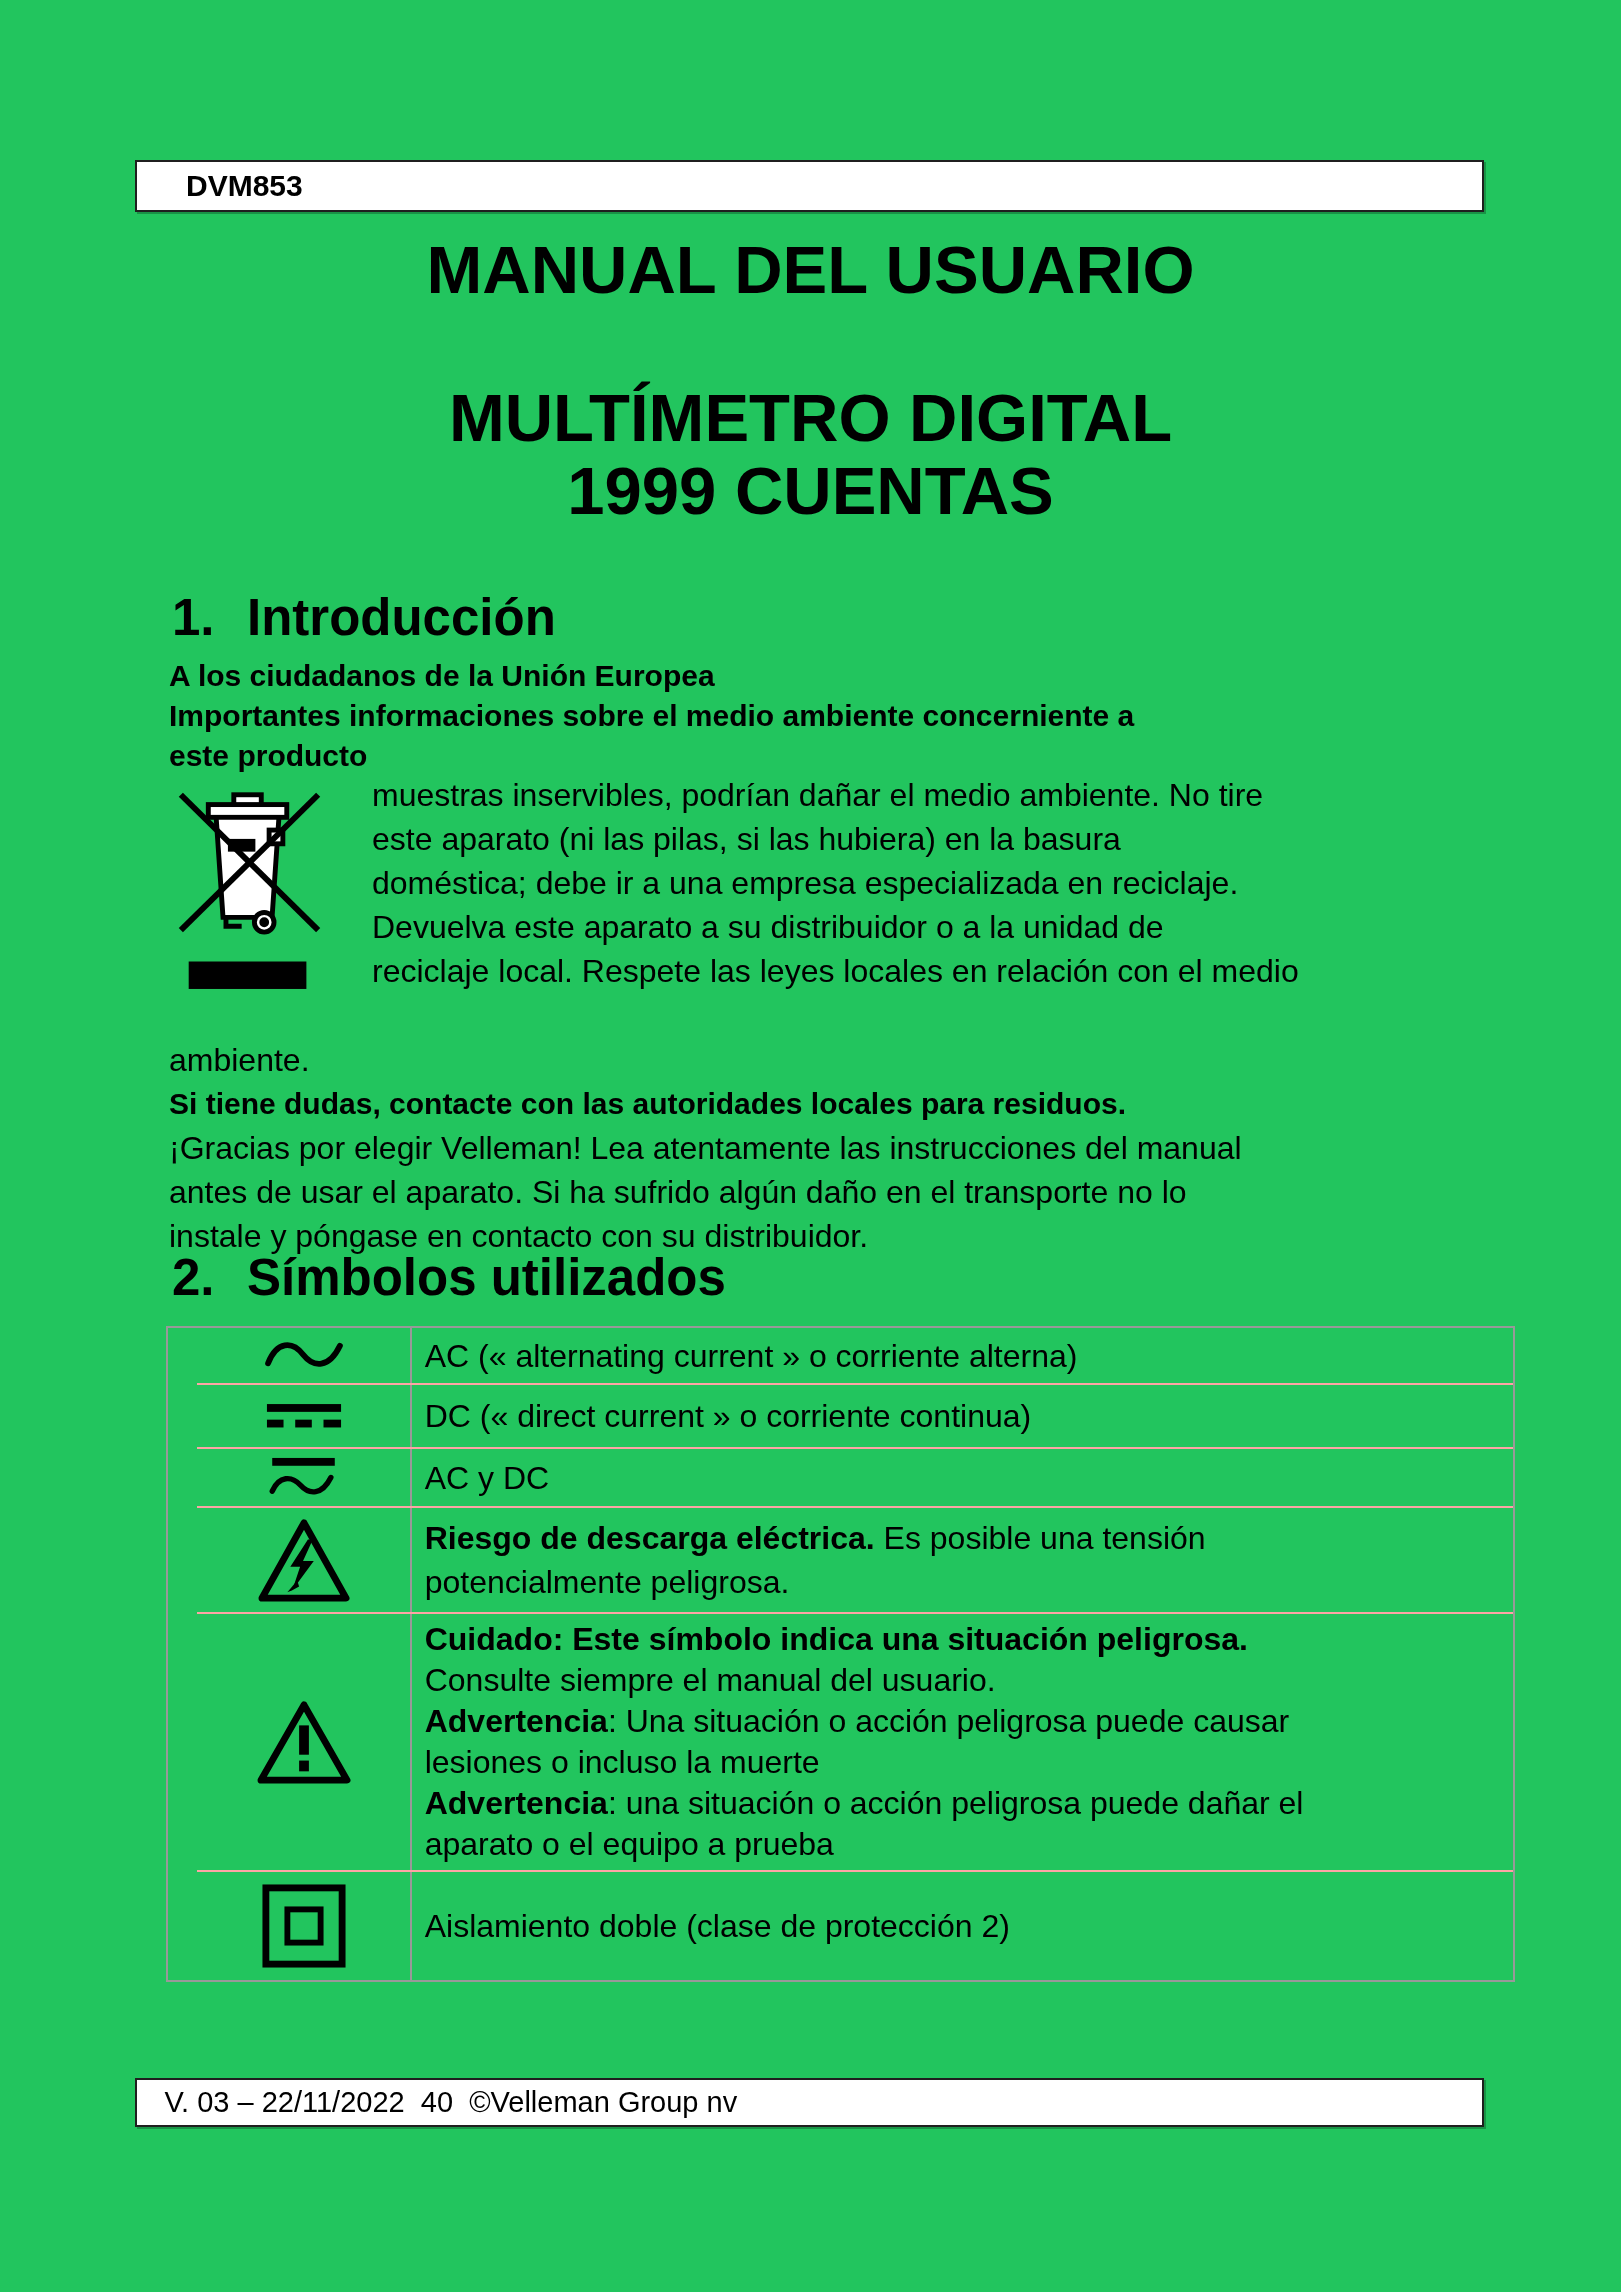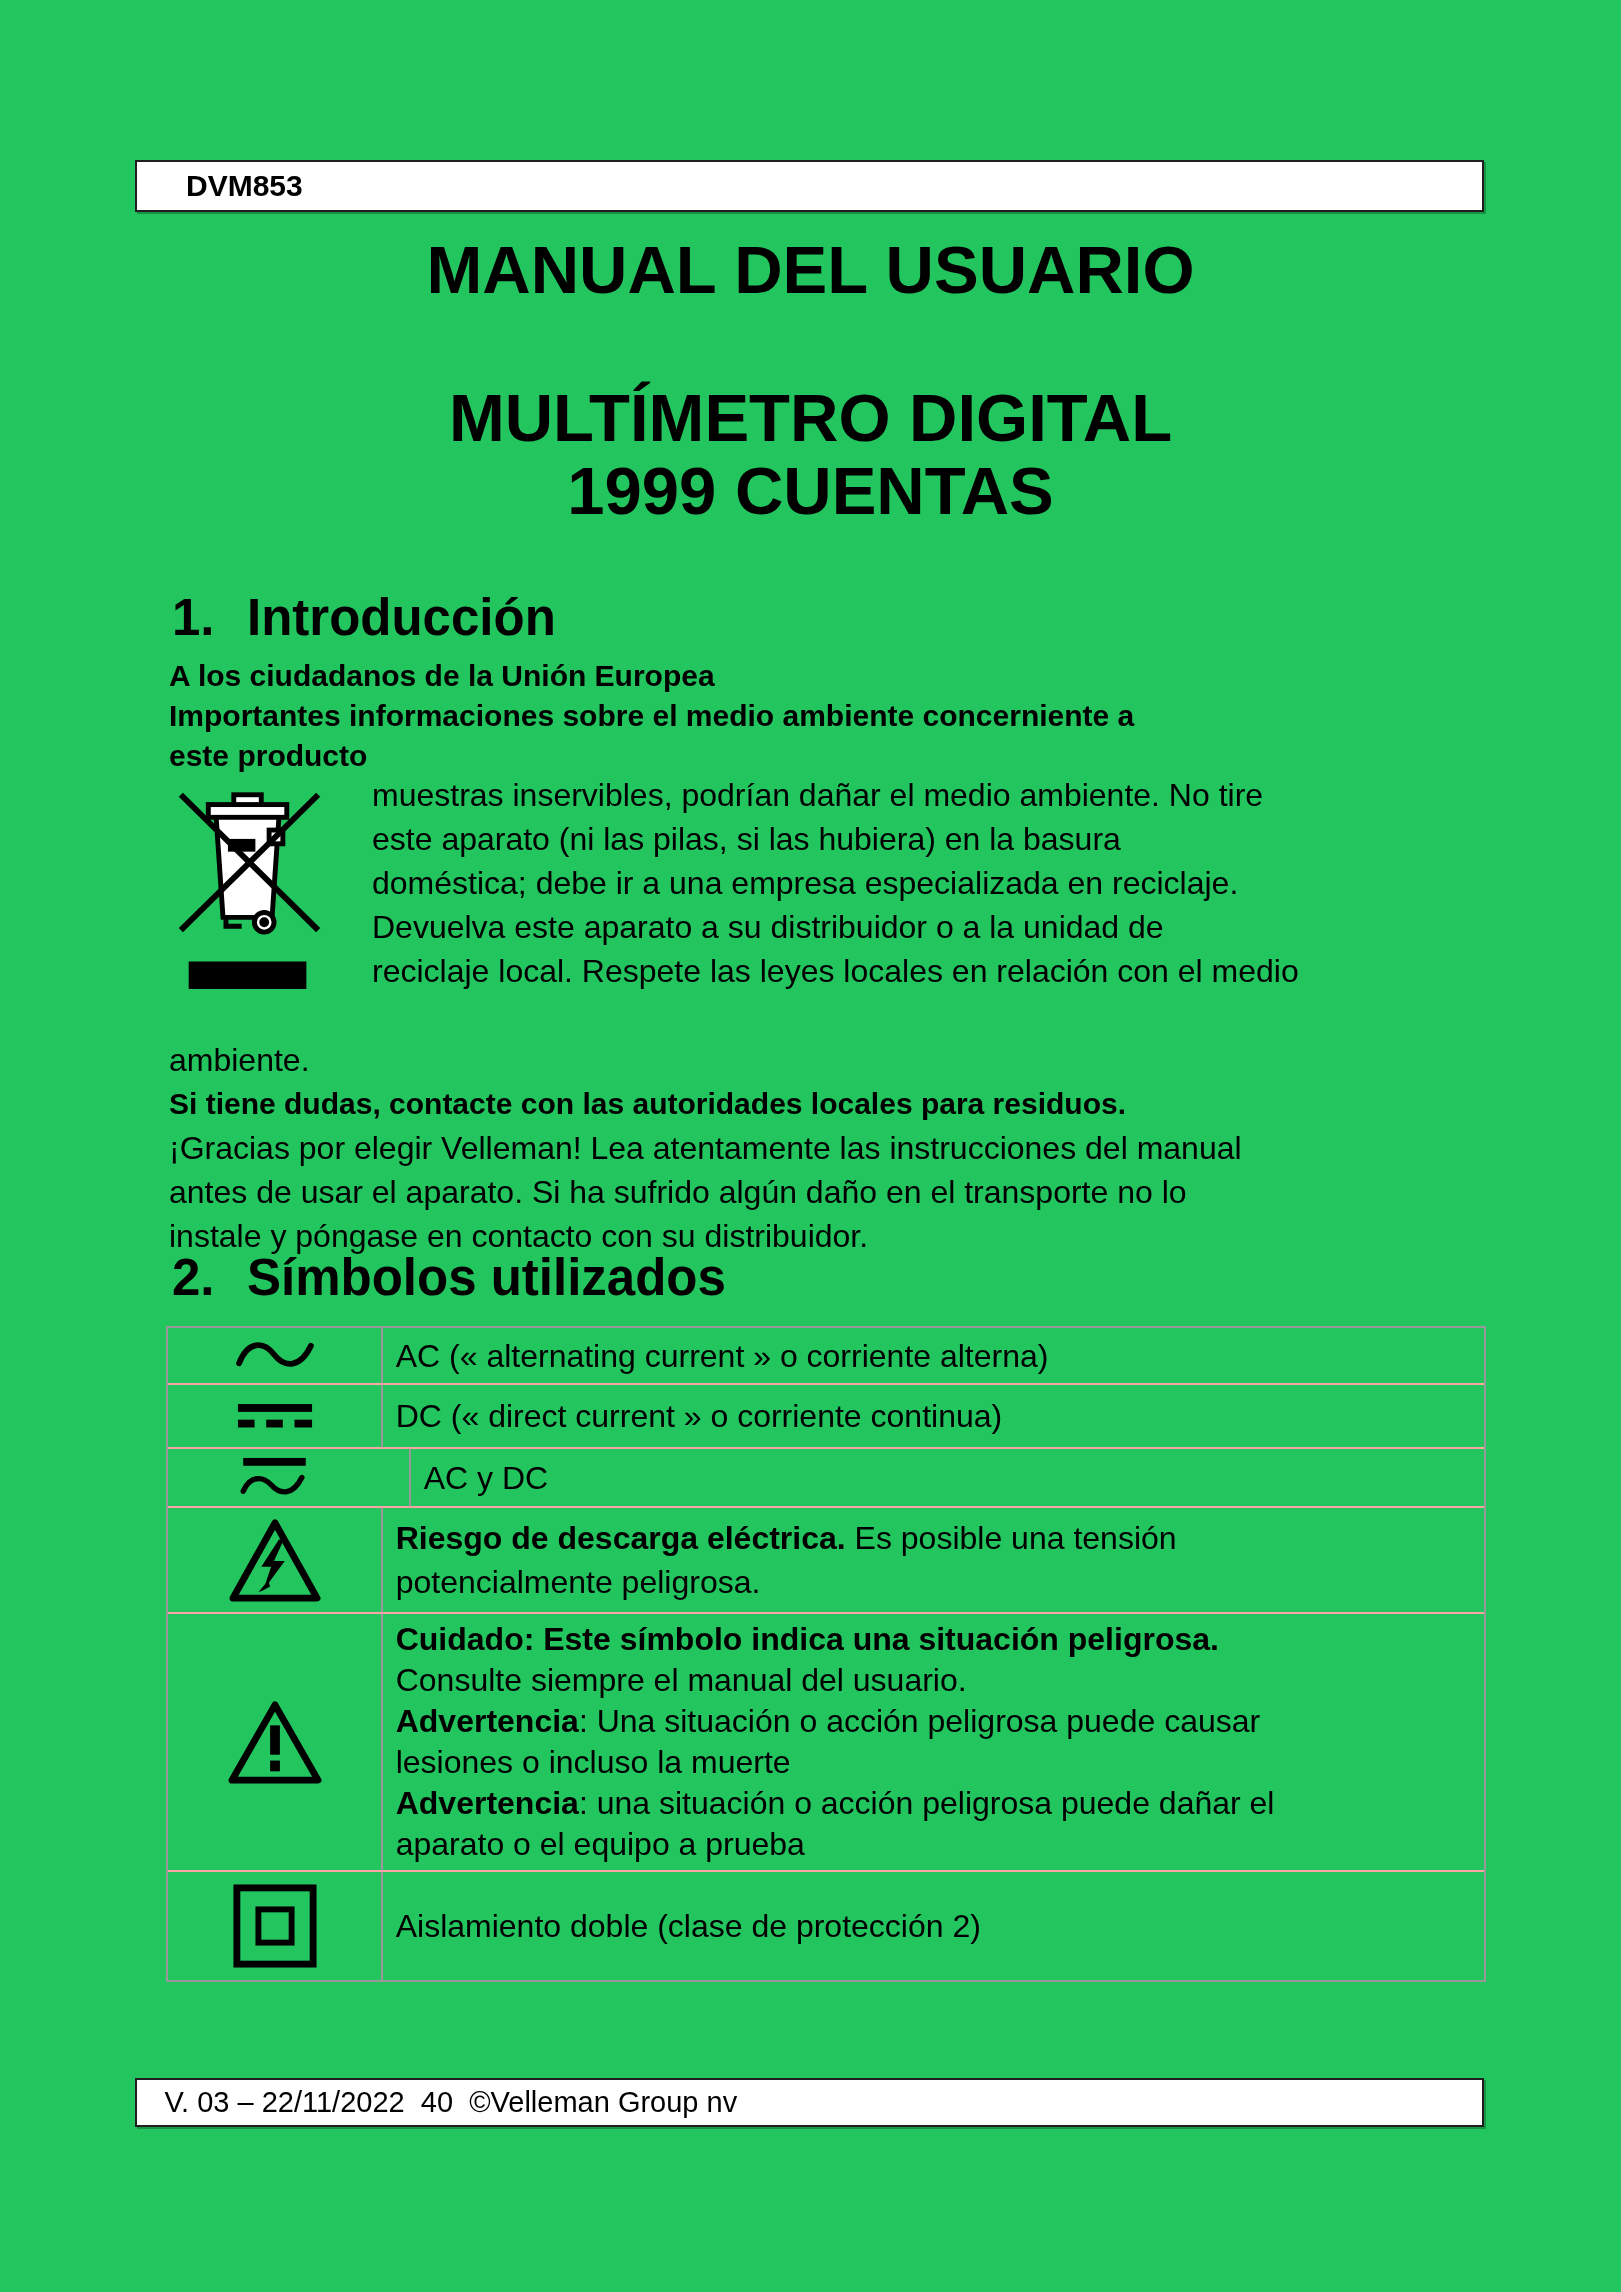--- a/index.html
+++ b/index.html
@@ -28,26 +28,26 @@
   #h1-sym{top:1248px;}
   
   #intro-bold{left:169px;top:656px;font-size:30px;font-weight:bold;line-height:40px;}
   #weee-par{left:372px;top:773px;font-size:32px;line-height:44px;}
   #ambiente{left:169px;top:1038px;font-size:32px;line-height:44px;}
   #bold-note{left:169px;top:1082px;font-size:30px;font-weight:bold;line-height:44px;}
   #thanks{left:169px;top:1126px;font-size:32px;line-height:44px;}
   
   #weee{left:173px;top:779px;width:153px;height:212px;}
   
-  #sym-table{left:166px;top:1326px;width:1316px;border:2px solid #999;}
+  #sym-table{left:166px;top:1326px;width:1316px;border:2px solid #999;padding-left:29px;}
   .sym-row{display:grid;grid-template-columns:213px 1fr;}
   .sym-row + .sym-row{border-top:2px solid #fca5a5;}
   .sym-row:nth-of-type(1){height:55px;}
   .sym-row:nth-of-type(2){height:62px;}
-  .sym-row:nth-of-type(3){height:57px;gap:28px;}
+  .sym-row:nth-of-type(3){height:57px;}
   .sym-row:nth-of-type(4){height:104px;}
   .sym-row:nth-of-type(5){height:256px;}
   .sym-row:nth-of-type(6){height:108px;}
   .icon-cell{display:flex;align-items:center;justify-content:center;}
   .text-cell{
     border-left:2px solid #999;padding-left:12.7px;padding-right:7.8px;
     display:flex;flex-direction:column;justify-content:center;font-size:32px;
   }
   .cell-line{line-height:44px;}
   .sym-row:nth-of-type(5) .cell-line{line-height:41px;}

